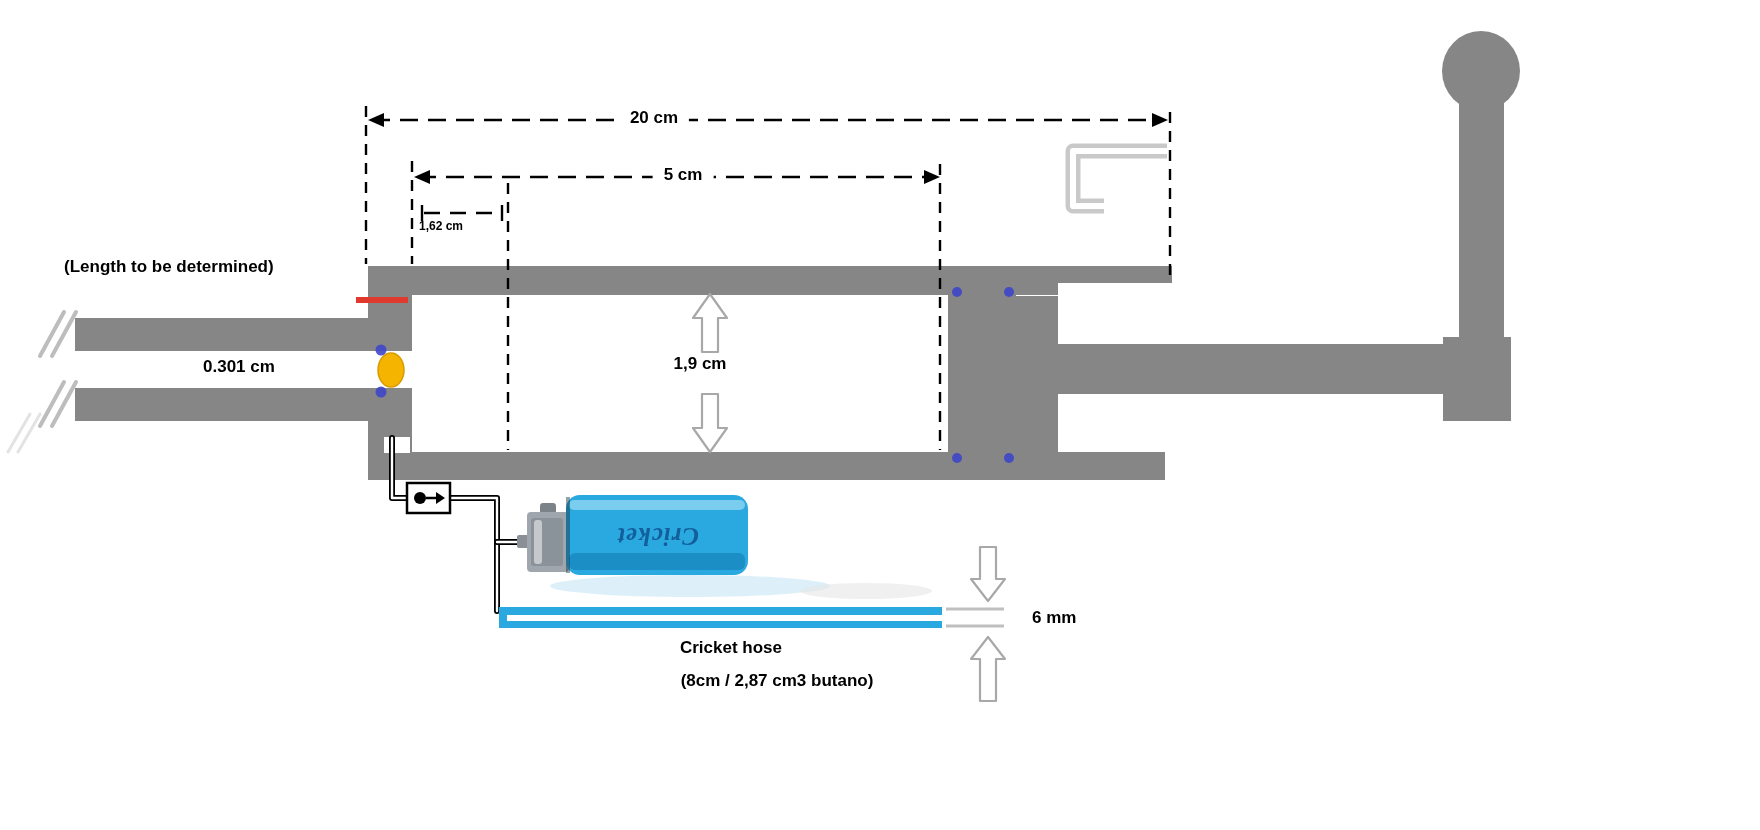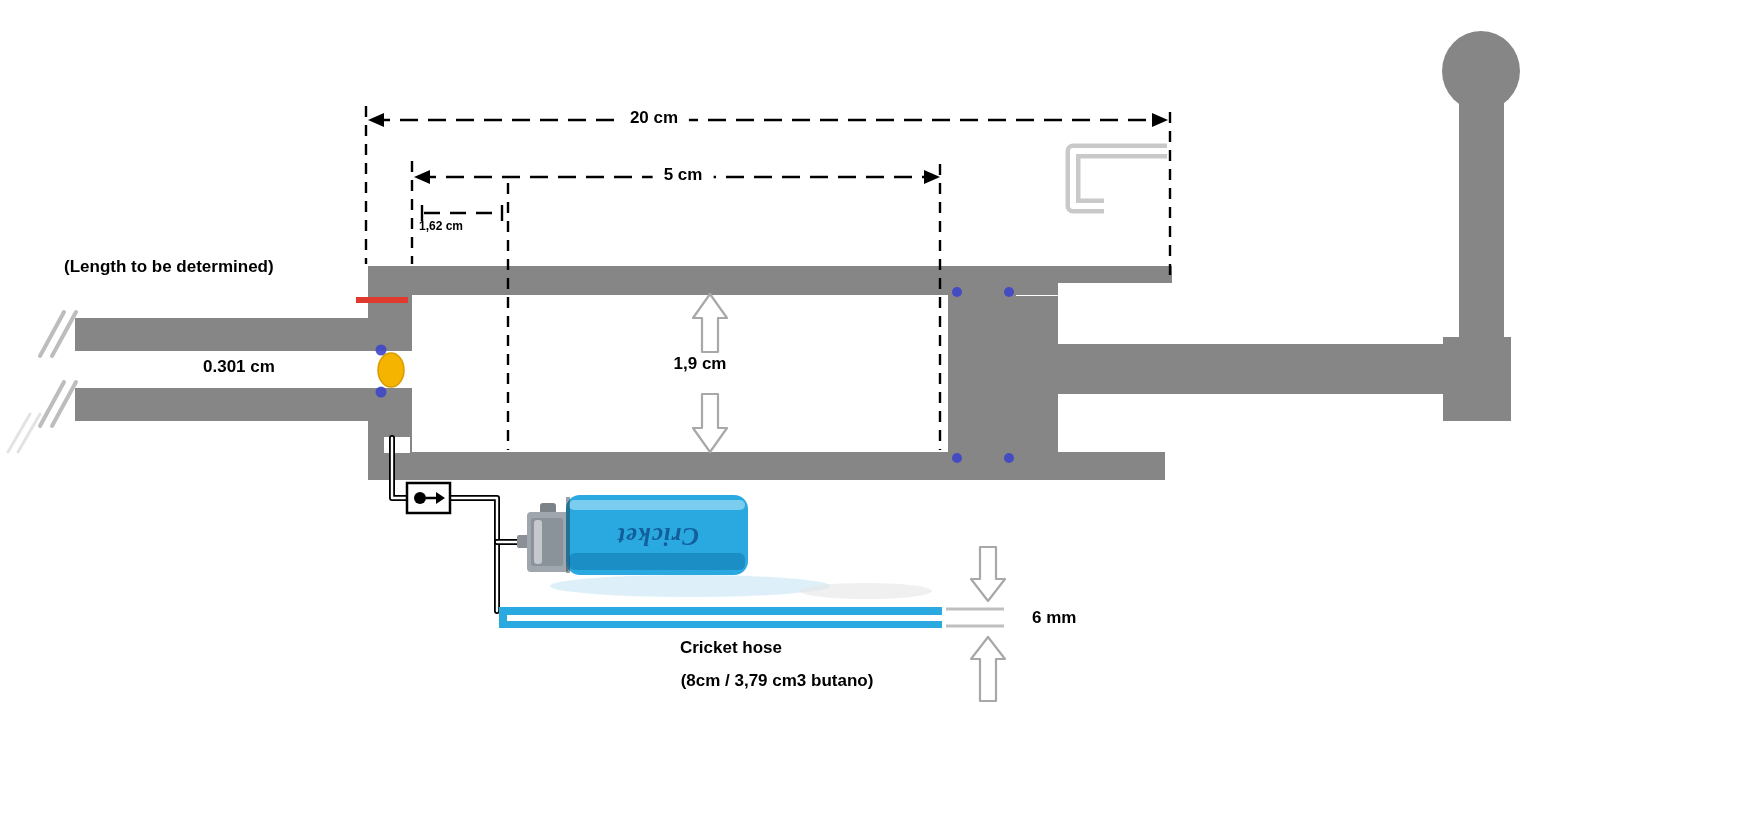--- a/index.html
+++ b/index.html
@@ -183,17 +183,17 @@
   <div id="lbl-162" class="lbl">1,62 cm</div>
 
   <div id="lbl-21" class="lbl center">1,9 cm</div>
 
   <div id="lbl-0635" class="lbl">0.301 cm</div>
 
   <div id="lbl-6mm" class="lbl">6 mm</div>
 
   <div id="lbl-dosing" class="lbl center">Cricket hose</div>
 
-  <div id="lbl-butano" class="lbl center">(8cm / 3,79 cm3 butano)</div>
+  <div id="lbl-butano" class="lbl center">(8cm / 2,87 cm3 butano)</div>
 
   <div id="lbl-cricket" class="lbl">Cricket</div>
 
 </div>
 
 </body></html>

